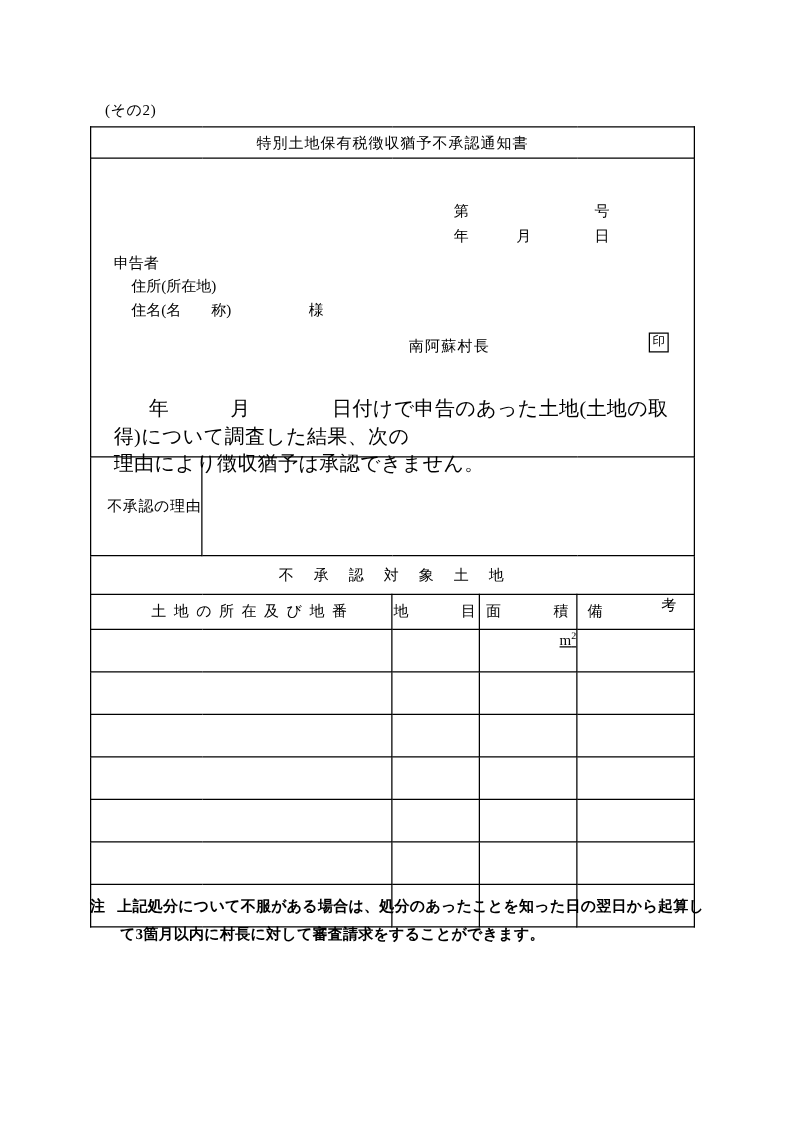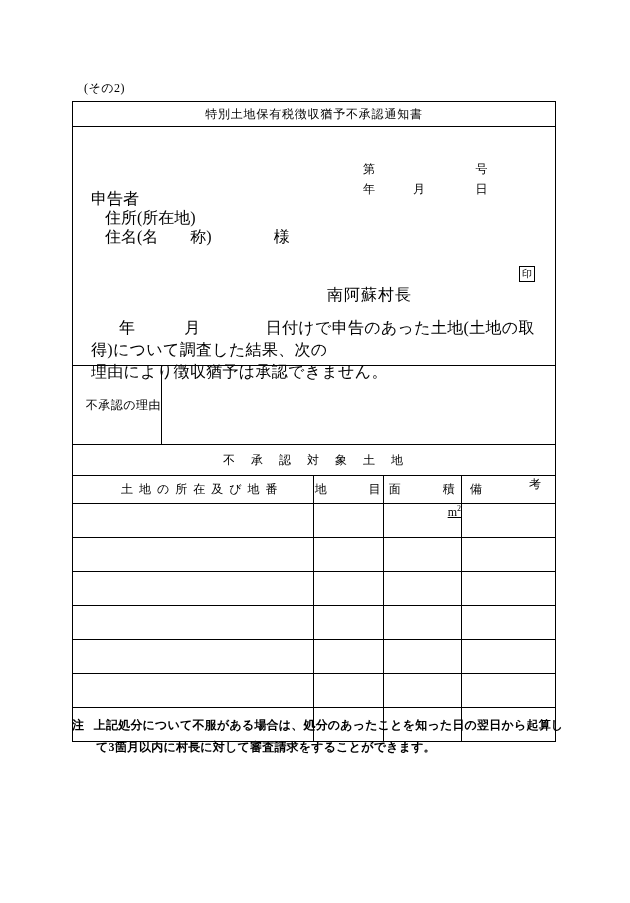--- a/index.html
+++ b/index.html
@@ -67,33 +67,32 @@
   }
   .hdr-num-line {
     display: block;
     white-space: pre;
     line-height: 20px;
     letter-spacing: 0.5px;
   }
   .applicant {
     position: absolute;
     left: 18px;
-    top: 62px;
-    font-size: 16px;
+    top: 74px;
+    font-size: 12px;
     line-height: 19px;
   }
   .applicant .ind1 { padding-left: 14px; }
   .applicant .sama { padding-left: 62px; }
   .mayor {
     position: absolute;
     left: 254px;
     top: 142px;
-    font-size: 16px;
+    font-size: 12px;
     letter-spacing: 1px;
-    margin-top: 16px;
   }
   .seal-box {
     position: absolute;
     right: 20px;
     top: 139px;
     width: 14px;
     height: 14px;
     border: 1px solid #000;
     font-size: 10px;
     line-height: 14px;

